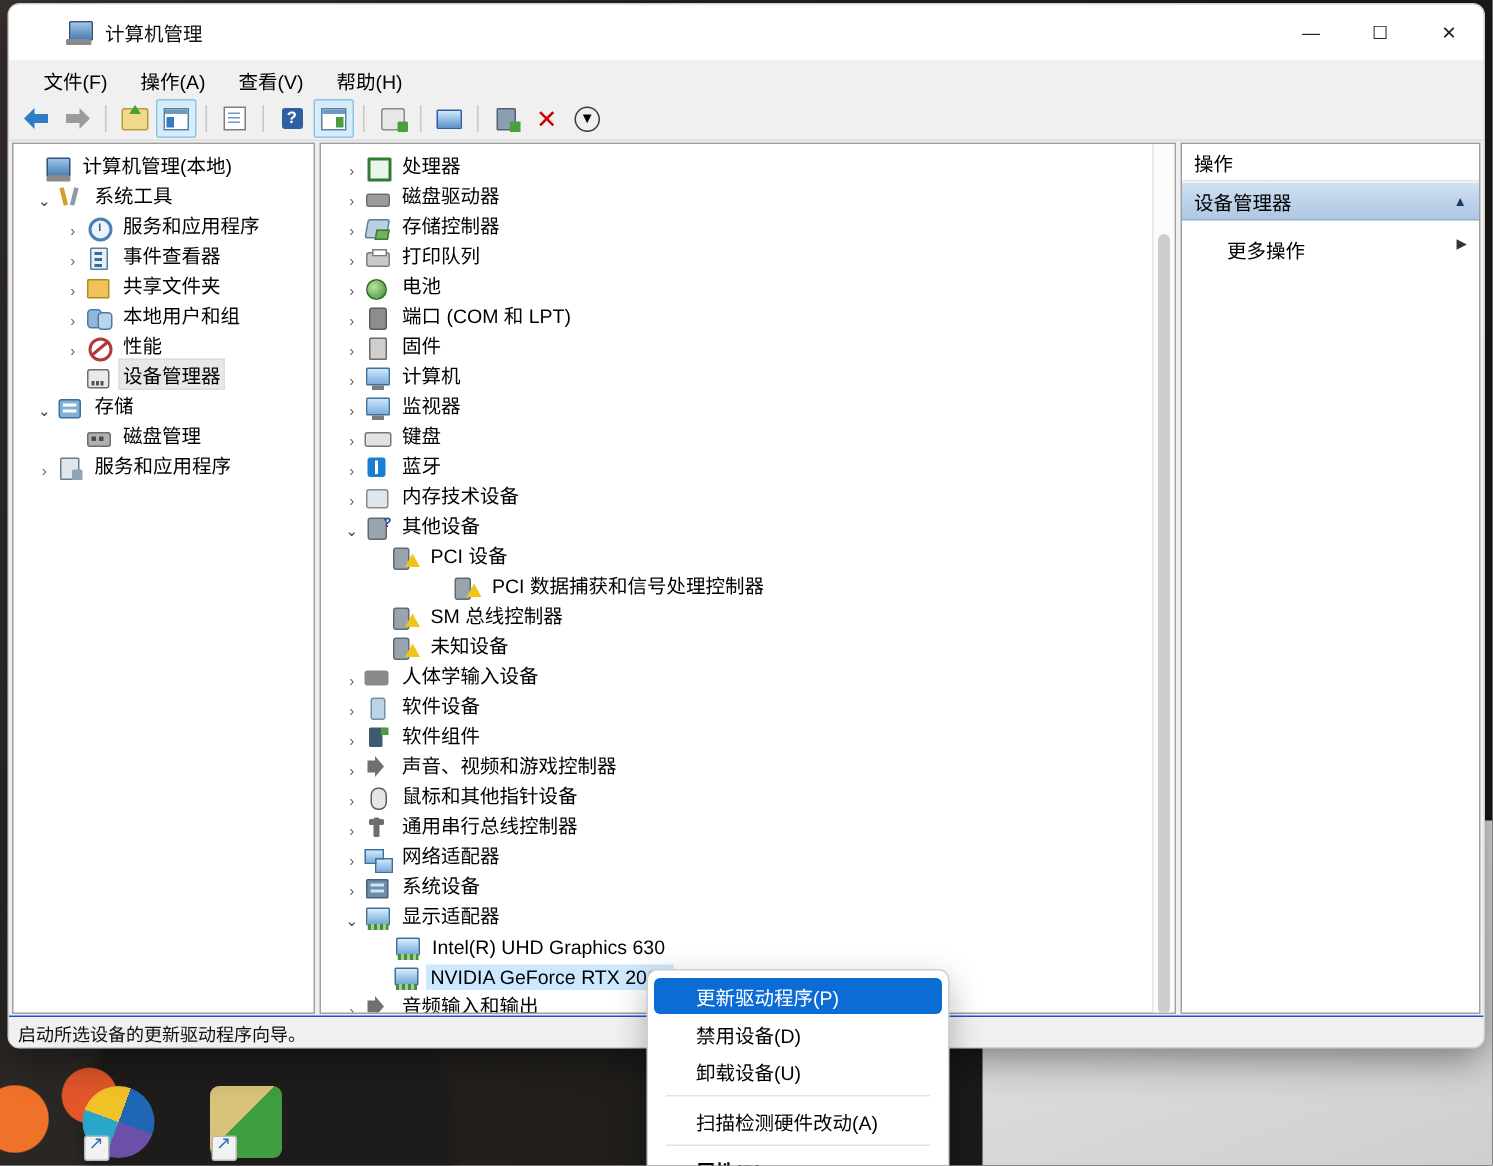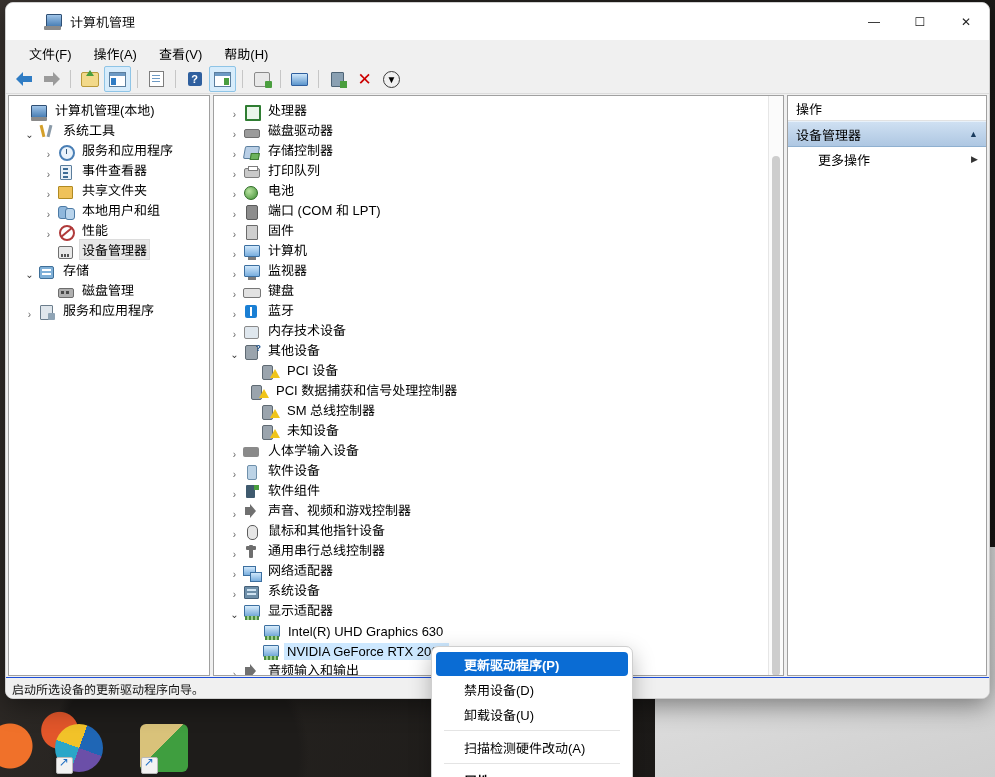--- a/index.html
+++ b/index.html
@@ -176,39 +176,39 @@
   .i-cm{position:absolute;left:1px;top:1px;width:14px;height:11px;
     background:linear-gradient(#9fc4e8,#4a7fb5);border:1px solid #2f4f74;border-radius:1px;}
   .i-cm:after{content:"";position:absolute;left:-1px;bottom:-4px;width:16px;height:4px;background:#8a8a8a;border-radius:1px;}
 
   
   .rp-header{height:24px;display:flex;align-items:center;padding-left:8px;font-size:13px;
     background:#fff;border-bottom:1px solid #e2e2e2;}
   .rp-group{height:24px;display:flex;align-items:center;padding:0 8px;font-size:13px;
     background:linear-gradient(#cfe0f2,#aec7e2);border-top:1px solid #e8f1fa;border-bottom:1px solid #8fb0d0;}
   .rp-group .caret{margin-left:auto;font-size:9px;color:#1b3c5e;}
-  .rp-item{height:24px;display:flex;align-items:center;padding:0 8px 0 30px;font-size:13px;}
+  .rp-item{height:24px;display:flex;align-items:flex-start;padding:10px 8px 0 30px;font-size:13px;}
   .rp-item .caret{margin-left:auto;font-size:9px;color:#333;}
 
   
   #statusbar{height:20px;flex:0 0 auto;background:#f0f0f0;border-top:1px solid #1d4ed8;
     display:flex;align-items:center;padding-left:6px;font-size:12px;color:#111;}
 
   
   .vscroll{position:absolute;right:0;top:0;bottom:0;width:14px;background:#fbfbfb;border-left:1px solid #e6e6e6;}
   .vscroll .thumb{position:absolute;left:3px;right:3px;top:60px;height:520px;
     background:#cdcdcd;border-radius:4px;}
 
   
   #ctxmenu{position:absolute;left:431px;top:646px;width:200px;
     background:#fff;border:1px solid #cfcfcf;border-radius:7px;
     box-shadow:0 8px 22px rgba(0,0,0,.28);padding:4px 0;z-index:40;overflow:hidden;}
   .ctx-item{height:24px;display:flex;align-items:center;padding:0 12px 0 28px;font-size:13px;
     margin:1px 4px;border-radius:4px;}
-  .ctx-item.hl{background:#0a6cd4;color:#fff;font-weight:bold;}
+  .ctx-item.hl{background:#0a6cd4;color:#fff;}
   .ctx-item.bold{font-weight:bold;}
   .ctx-sep{height:1px;background:#e4e4e4;margin:4px 12px;}
 </style>
 </head>
 <body>
 
 <div id="desktop">
   <div id="desktop-right-glow"></div>
   <div class="dsk-icon" style="left:-14px;top:722px;background:radial-gradient(circle at 50% 50%,#f0712a 0 22px,rgba(0,0,0,0) 23px);"></div>
   <div class="dsk-icon" style="left:55px;top:724px;background:
@@ -484,21 +484,21 @@
             </span>
             <span class="lbl">其他设备</span>
           </div>
           <div class="row" style="padding-left: 31px;">
             <span class="twisty"></span>
             <span class="ico">
               <span class="i-warn"></span>
             </span>
             <span class="lbl">PCI 设备</span>
           </div>
-          <div class="row" style="padding-left: 20px;">
+          <div class="row" style="padding-left: 40px; margin-left: 32px;">
             <span class="twisty"></span>
             <span class="ico">
               <span class="i-warn"></span>
             </span>
             <span class="lbl">PCI 数据捕获和信号处理控制器</span>
           </div>
           <div class="row" style="padding-left: 31px;">
             <span class="twisty"></span>
             <span class="ico">
               <span class="i-warn"></span>

